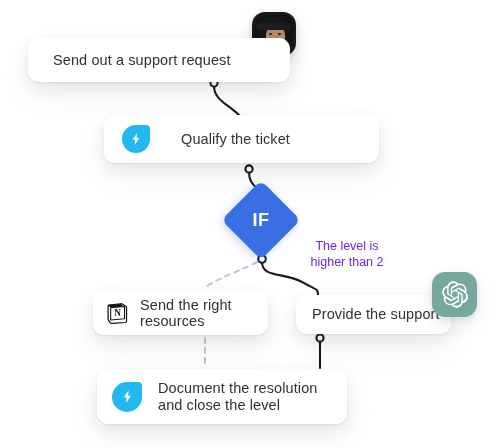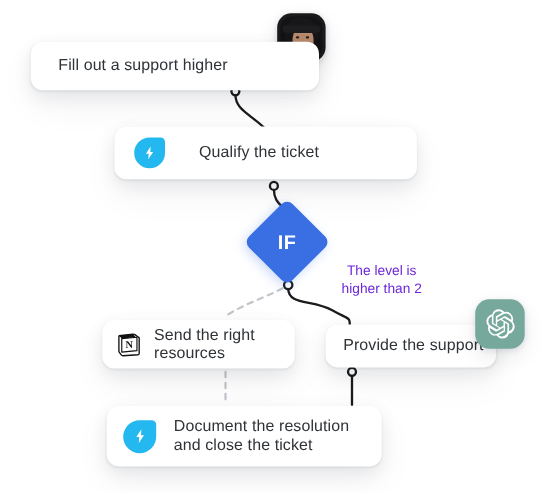--- a/index.html
+++ b/index.html
@@ -266,21 +266,21 @@
     <div class="face"></div>
     <div class="cheek"></div>
     <div class="eye l"></div>
     <div class="eye r"></div>
     <div class="smile"></div>
     <div class="brim"></div>
     <div class="shoulder"></div>
   </div>
 
   <div class="card" id="card-request">
-    <span class="card-label">Fill out a support higher</span>
+    <span class="card-label">Send out a support request</span>
   </div>
 
   <div class="card" id="card-qualify">
     <span class="bolt-icon">
       <svg width="14" height="14" viewBox="0 0 24 24" aria-hidden="true">
         <path d="M13.6 2 6.2 13.2h4.3L9.9 22l7.6-11.4h-4.4L13.6 2z" fill="#ffffff"></path>
       </svg>
     </span>
     <span class="card-label">Qualify the ticket</span>
   </div>
@@ -314,16 +314,16 @@
     </svg>
   </div>
 
   <div class="card" id="card-document">
     <span class="bolt-icon">
       <svg width="15" height="15" viewBox="0 0 24 24" aria-hidden="true">
         <path d="M13.6 2 6.2 13.2h4.3L9.9 22l7.6-11.4h-4.4L13.6 2z" fill="#ffffff"></path>
       </svg>
     </span>
     <span class="card-label">Document the resolution
-and close the ticket</span>
+and close the level</span>
   </div>
 
 </div>
 
 </body></html>

